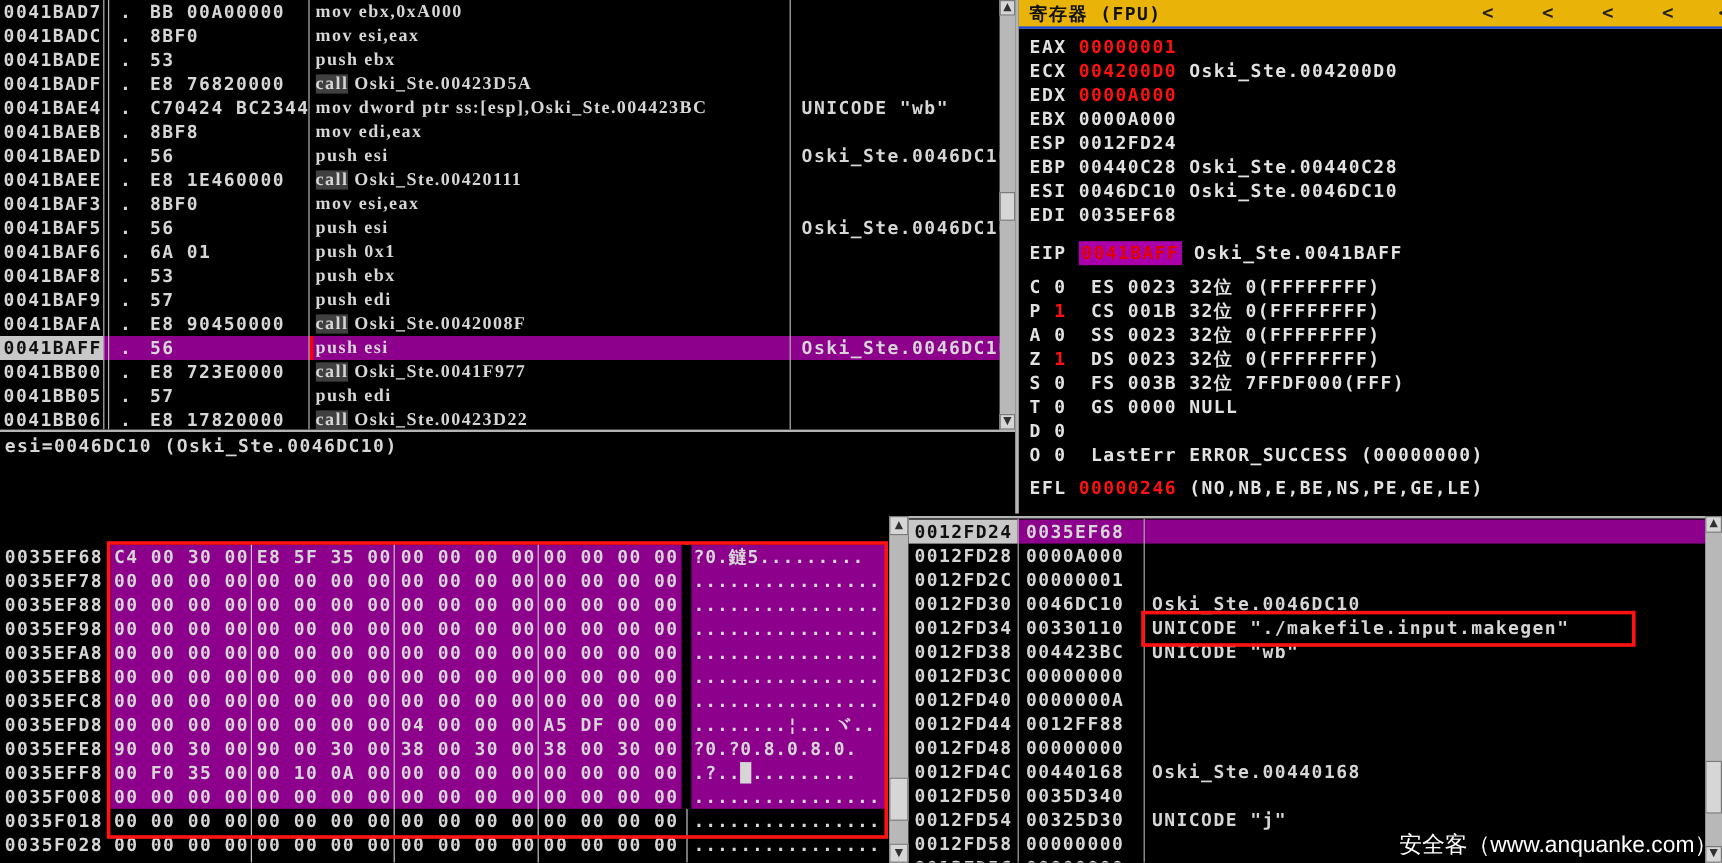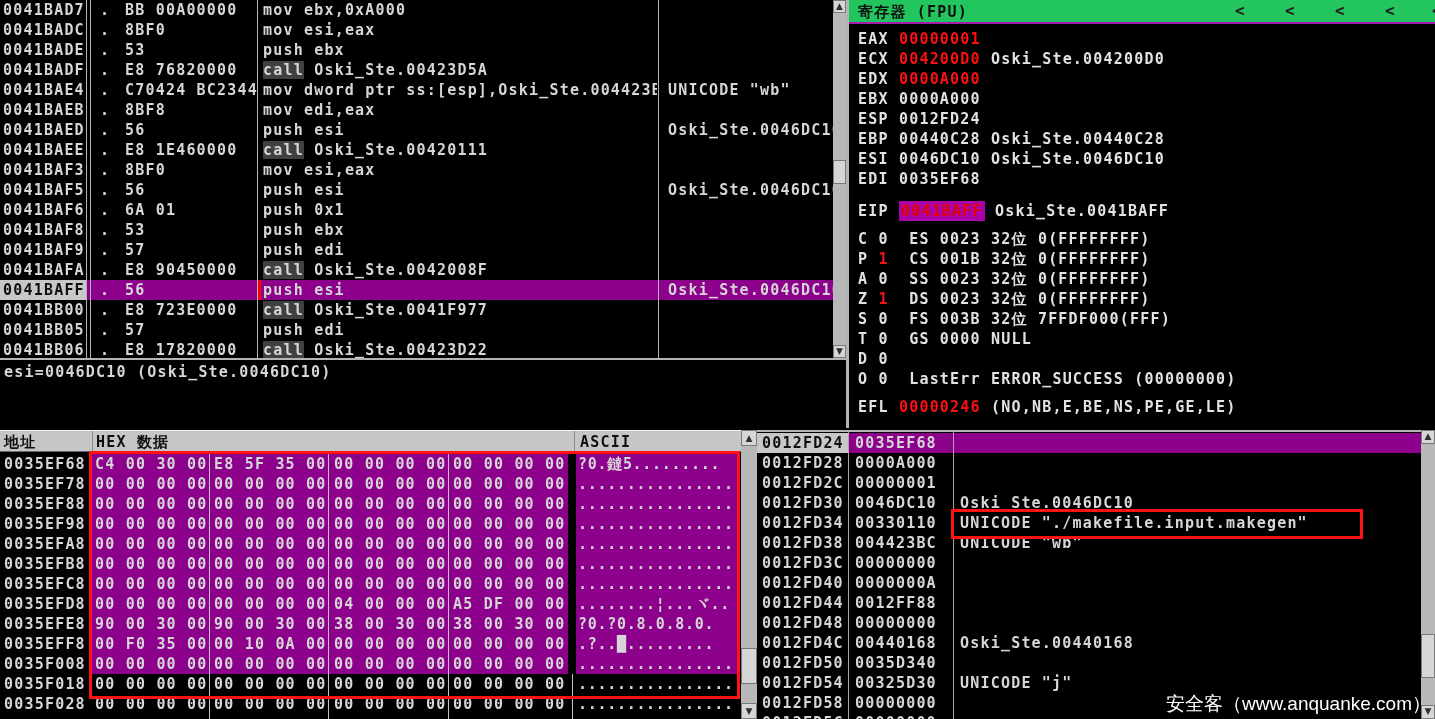--- a/index.html
+++ b/index.html
@@ -10,21 +10,21 @@
   
   #disasm { position:absolute; left:0; top:0; width:833px; height:358px; background:#000; overflow:hidden; }
   #disasm-rows { position:absolute; inset:0; }
   .drow { position:absolute; left:0; width:976px; height:20px; }
   .dsel { background:#8C008C; }
   .drow span { position:absolute; top:0; height:20px; overflow:hidden; color:#D6D6D6; }
   .ca { left:3px; width:84px; }
   .ca-sel { left:0; width:86px; background:#C8C8C8; color:#101010 !important; padding-left:3px; }
   .cd { left:100px; }
   .cb { left:125px; width:132px; }
-  .ci { left:263px; width:394px; }
+  .ci { left:263px; width:394px;font-family:Liberation Serif, serif; }
   .cc { left:668px; width:165px; }
   .ci span { position:static; }
   .g-m { color:#FFFF00; } .g-p { color:#1C1CFF; } .g-r { color:#00C400; }
   .g-i { color:#969600; } .g-x { color:#00E8E8; } .g-t { color:#D6D6D6; }
   .g-c { color:#FFFF00; background:#404040; }
   .redmark { left:258px; width:3px; background:#FF0000; }
   .vsep { position:absolute; top:0; width:1px; background:#B4B4B4; z-index:3; }
 
   
   .sb { position:absolute; background:#B8B8B8; z-index:6; }
@@ -33,22 +33,22 @@
   .sthumb { position:absolute; left:0; width:100%; background:#D6D6D6; border:1px solid #7A7A7A; }
 
   
   #info { position:absolute; left:0; top:358px; width:846px; height:72px; background:#000;
     border-top:2px solid #B4B4B4; }
   #info-line { position:absolute; left:4px; top:2px; color:#D6D6D6; }
 
   
   #registers { position:absolute; left:846px; top:0; width:589px; height:428px; background:#000;
     border-left:3px solid #B4B4B4; }
-  #reg-header { position:absolute; left:0; top:0; width:100%; height:24px; background:#22c55e;
-    border-bottom:2px solid #a21caf; color:#101010; }
+  #reg-header { position:absolute; left:0; top:0; width:100%; height:24px; background:#eab308;
+    border-bottom:2px solid #1d4ed8; color:#101010; }
   #reg-title { position:absolute; left:9px; top:2px; color:#101010; }
   .colbtn { position:absolute; top:1px; color:#202020; font:bold 16px/20px "DejaVu Sans Mono", monospace; }
   #reg-body { position:absolute; inset:24px 0 0 0; }
   .rline { position:absolute; left:9px; color:#E2E2E2; }
   .rline span { position:static; }
   .red { color:#FF1010; }
   .eipv { background:#AA00AA; color:#E00000; padding:1px 2px; }
 
   
   #dump { position:absolute; left:0; top:430px; width:741px; height:289px; background:#000; overflow:hidden; }
@@ -110,27 +110,20 @@
 
 <div id="dump" class="mono">
   <div class="dumpbg" style="left:92px;top:24px;width:478px;height:220px;background:#8C008C"></div>
   <div class="dumpbg" style="left:576px;top:24px;width:164px;height:220px;background:#8C008C"></div>
   <div class="ddv" style="left:209px"></div>
   <div class="ddv" style="left:328px"></div>
   <div class="ddv" style="left:448px"></div>
   <div class="ddv" style="left:572px"></div>
   <div class="dgap" style="left:568px;top:24px;width:8px;height:220px"></div>
   <div id="dump-rows"><div class="xrow" style="top: 0px;"><span class="xa">0035EF68</span><span class="xg0">C4 00 30 00</span><span class="xg1">E8 5F 35 00</span><span class="xg2">00 00 00 00</span><span class="xg3">00 00 00 00</span><span class="xs">?0.鐽5.........</span></div><div class="xrow" style="top: 20px;"><span class="xa">0035EF78</span><span class="xg0">00 00 00 00</span><span class="xg1">00 00 00 00</span><span class="xg2">00 00 00 00</span><span class="xg3">00 00 00 00</span><span class="xs">................</span></div><div class="xrow" style="top: 40px;"><span class="xa">0035EF88</span><span class="xg0">00 00 00 00</span><span class="xg1">00 00 00 00</span><span class="xg2">00 00 00 00</span><span class="xg3">00 00 00 00</span><span class="xs">................</span></div><div class="xrow" style="top: 60px;"><span class="xa">0035EF98</span><span class="xg0">00 00 00 00</span><span class="xg1">00 00 00 00</span><span class="xg2">00 00 00 00</span><span class="xg3">00 00 00 00</span><span class="xs">................</span></div><div class="xrow" style="top: 80px;"><span class="xa">0035EFA8</span><span class="xg0">00 00 00 00</span><span class="xg1">00 00 00 00</span><span class="xg2">00 00 00 00</span><span class="xg3">00 00 00 00</span><span class="xs">................</span></div><div class="xrow" style="top: 100px;"><span class="xa">0035EFB8</span><span class="xg0">00 00 00 00</span><span class="xg1">00 00 00 00</span><span class="xg2">00 00 00 00</span><span class="xg3">00 00 00 00</span><span class="xs">................</span></div><div class="xrow" style="top: 120px;"><span class="xa">0035EFC8</span><span class="xg0">00 00 00 00</span><span class="xg1">00 00 00 00</span><span class="xg2">00 00 00 00</span><span class="xg3">00 00 00 00</span><span class="xs">................</span></div><div class="xrow" style="top: 140px;"><span class="xa">0035EFD8</span><span class="xg0">00 00 00 00</span><span class="xg1">00 00 00 00</span><span class="xg2">04 00 00 00</span><span class="xg3">A5 DF 00 00</span><span class="xs">........¦...ヾ..</span></div><div class="xrow" style="top: 160px;"><span class="xa">0035EFE8</span><span class="xg0">90 00 30 00</span><span class="xg1">90 00 30 00</span><span class="xg2">38 00 30 00</span><span class="xg3">38 00 30 00</span><span class="xs">?0.?0.8.0.8.0.</span></div><div class="xrow" style="top: 180px;"><span class="xa">0035EFF8</span><span class="xg0">00 F0 35 00</span><span class="xg1">00 10 0A 00</span><span class="xg2">00 00 00 00</span><span class="xg3">00 00 00 00</span><span class="xs">.?..█.........</span></div><div class="xrow" style="top: 200px;"><span class="xa">0035F008</span><span class="xg0">00 00 00 00</span><span class="xg1">00 00 00 00</span><span class="xg2">00 00 00 00</span><span class="xg3">00 00 00 00</span><span class="xs">................</span></div><div class="xrow" style="top: 220px;"><span class="xa">0035F018</span><span class="xg0">00 00 00 00</span><span class="xg1">00 00 00 00</span><span class="xg2">00 00 00 00</span><span class="xg3">00 00 00 00</span><span class="xs">................</span></div><div class="xrow" style="top: 240px;"><span class="xa">0035F028</span><span class="xg0">00 00 00 00</span><span class="xg1">00 00 00 00</span><span class="xg2">00 00 00 00</span><span class="xg3">00 00 00 00</span><span class="xs">................</span></div></div>
-  <div id="dump-header">
-    <span class="dh" style="left:4px">地址</span>
-    <span class="dh" style="left:96px">HEX 数据</span>
-    <span class="dh" style="left:580px">ASCII</span>
-    <span class="hdv" style="left:92px"></span>
-    <span class="hdv" style="left:574px"></span>
-  </div>
   <div class="redbox" style="left:89px;top:21px;width:651px;height:248px"></div>
 </div>
 <div class="sb" id="sb-dump" style="left:741px;top:430px;width:16px;height:289px">
   <div class="sbtn" style="top:0;height:16px;line-height:14px">▲</div>
   <div class="sthumb" style="top:218px;height:36px"></div>
   <div class="sbtn" style="bottom:0;height:16px;line-height:14px">▼</div>
 </div>
 
 <div id="stack" class="mono">
   <div id="stack-rows"><div class="srow" style="top: 0px;"><div class="sselbg"></div><span class="sa sa-sel">0012FD24</span><span class="sv">0035EF68</span></div><div class="srow" style="top: 20px;"><span class="sa">0012FD28</span><span class="sv">0000A000</span></div><div class="srow" style="top: 40px;"><span class="sa">0012FD2C</span><span class="sv">00000001</span></div><div class="srow" style="top: 60px;"><span class="sa">0012FD30</span><span class="sv">0046DC10</span><span class="sc2">Oski_Ste.0046DC10</span></div><div class="srow" style="top: 80px;"><span class="sa">0012FD34</span><span class="sv">00330110</span><span class="sc2">UNICODE "./makefile.input.makegen"</span></div><div class="srow" style="top: 100px;"><span class="sa">0012FD38</span><span class="sv">004423BC</span><span class="sc2">UNICODE "wb"</span></div><div class="srow" style="top: 120px;"><span class="sa">0012FD3C</span><span class="sv">00000000</span></div><div class="srow" style="top: 140px;"><span class="sa">0012FD40</span><span class="sv">0000000A</span></div><div class="srow" style="top: 160px;"><span class="sa">0012FD44</span><span class="sv">0012FF88</span></div><div class="srow" style="top: 180px;"><span class="sa">0012FD48</span><span class="sv">00000000</span></div><div class="srow" style="top: 200px;"><span class="sa">0012FD4C</span><span class="sv">00440168</span><span class="sc2">Oski_Ste.00440168</span></div><div class="srow" style="top: 220px;"><span class="sa">0012FD50</span><span class="sv">0035D340</span></div><div class="srow" style="top: 240px;"><span class="sa">0012FD54</span><span class="sv">00325D30</span><span class="sc2">UNICODE "j"</span></div><div class="srow" style="top: 260px;"><span class="sa">0012FD58</span><span class="sv">00000000</span></div><div class="srow" style="top: 280px;"><span class="sa">0012FD5C</span><span class="sv">00000000</span></div></div>

